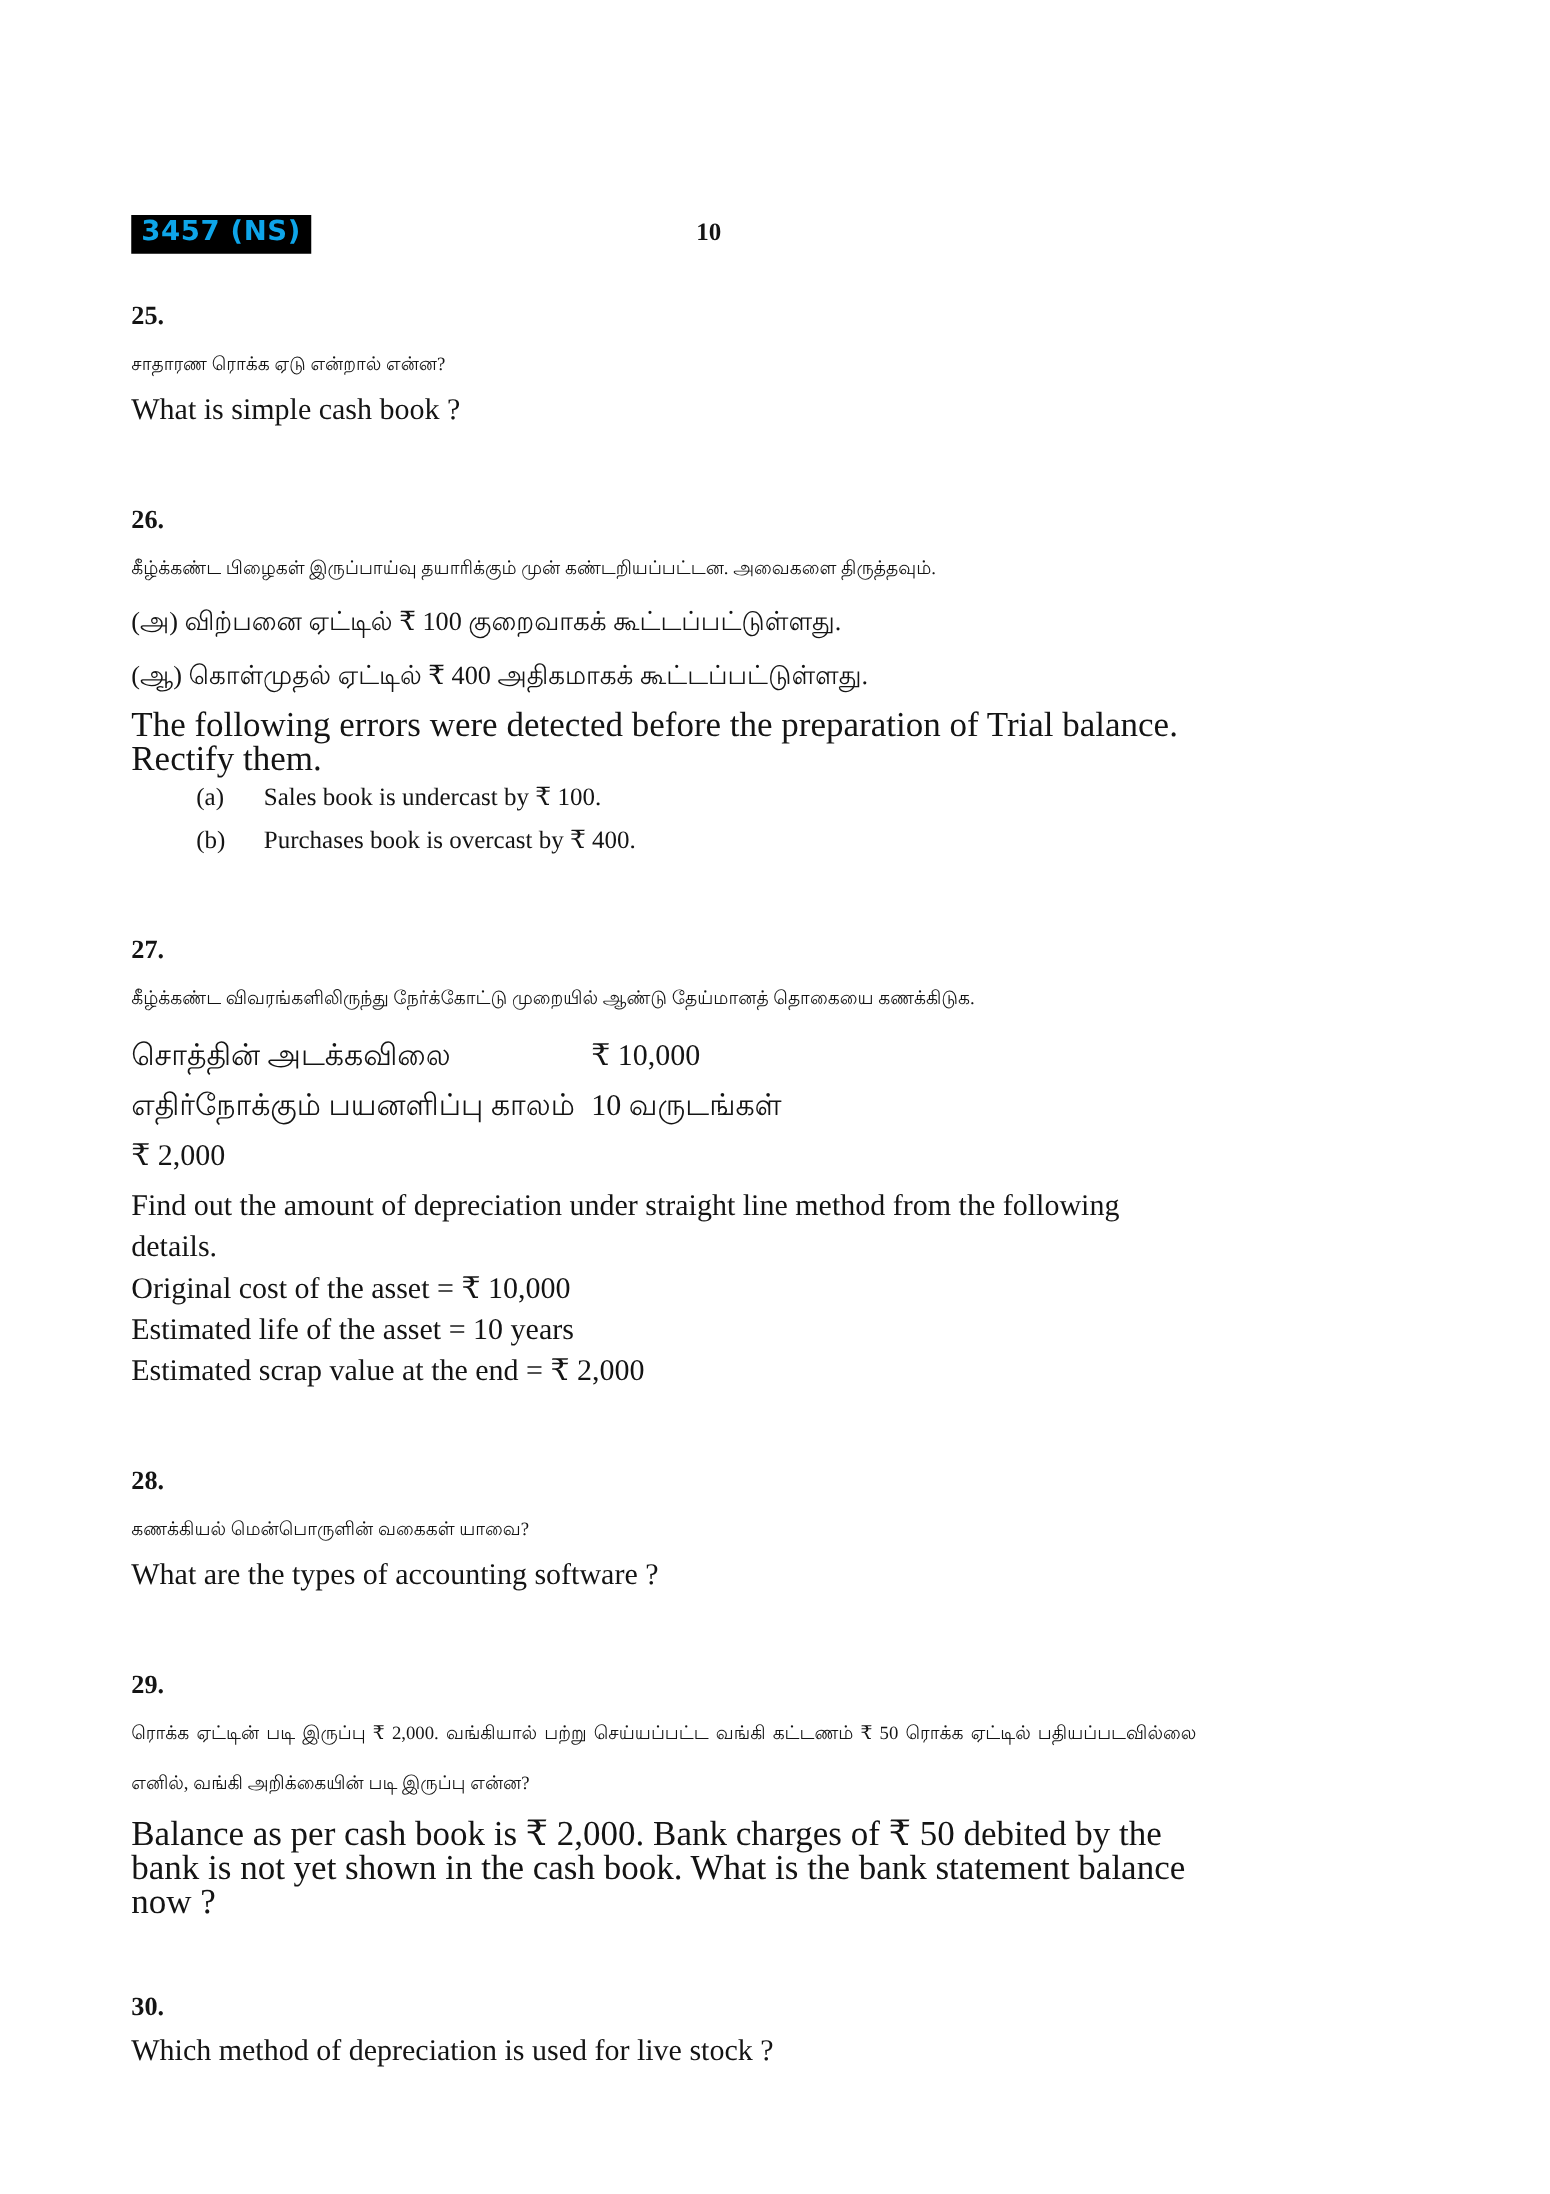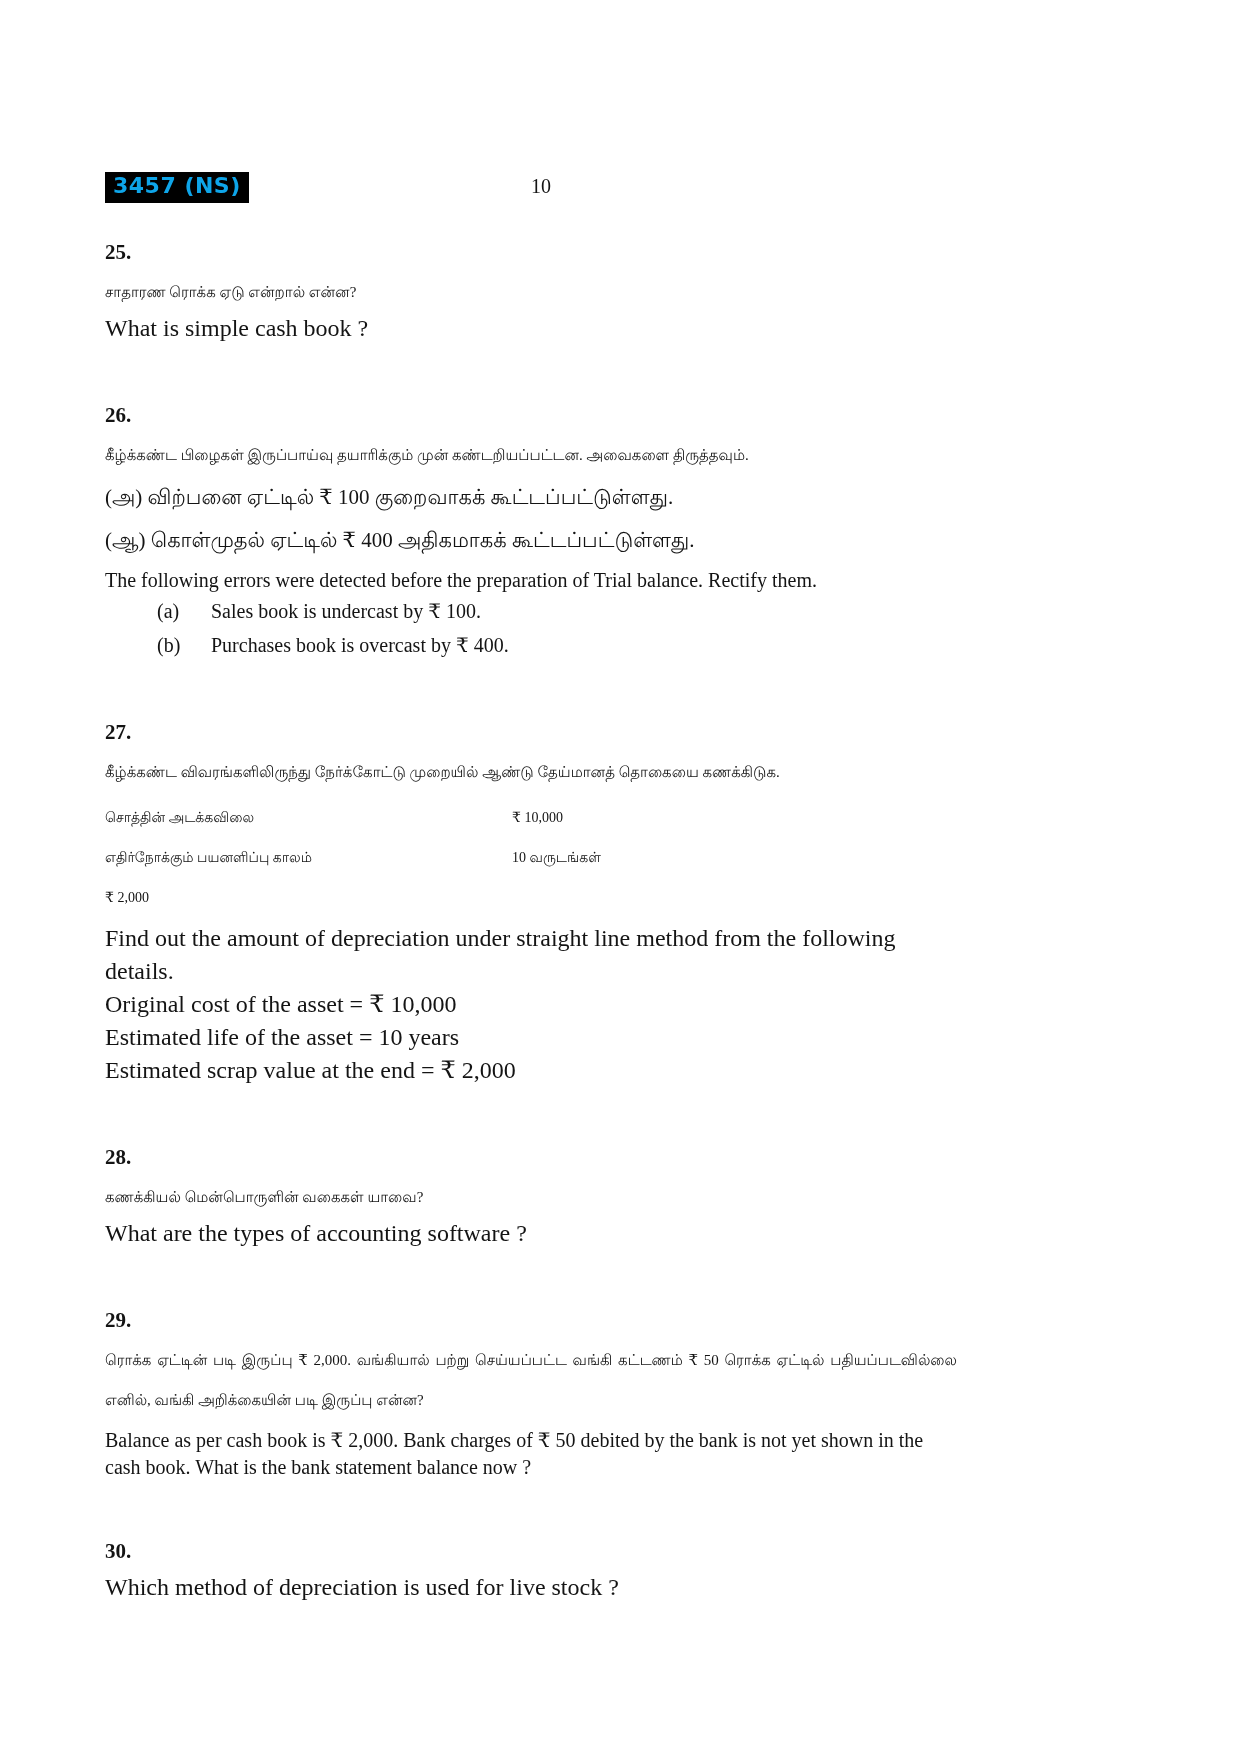--- a/index.html
+++ b/index.html
@@ -29,23 +29,23 @@
     color: #0ea5e9;
     font-family: "DejaVu Sans", "Liberation Sans", sans-serif;
     font-weight: bold;
     font-size: 22px;
     line-height: 22px;
     padding: 3px 8px 6px 8px;
     letter-spacing: 0.5px;
   }
   .page-number {
     position: absolute;
-    left: 426px;
+    left: 452px;
     top: 3px;
-    font-weight: normal;
+    font-weight: bold;
     font-size: 20px;
   }
   .question {
     display: flex;
     margin-bottom: 50px;
     flex-direction: column;
   }
   .q-num {
     width: 50px;
     flex-shrink: 0;
@@ -61,21 +61,21 @@
     font-size: 15px;
     line-height: 40px;
   }
   .tamil.justify { text-align: justify; }
   .tamil-sub {
     font-size: 21px;
     line-height: 41px;
     margin-top: 2px !important;
   }
   .eng {
-    font-size: 20px;
+    font-size: 28px;
     line-height: 27px;
     margin-top: 7px !important;
   }
   .eng-line {
     font-size: 24px;
     line-height: 33px;
   }
   .eng-first { margin-top: 6px !important; }
   .eng-item {
     display: flex;
@@ -83,23 +83,22 @@
     line-height: 34px;
     padding-left: 52px;
   }
   .eng-item .lbl {
     width: 54px;
     flex-shrink: 0;
   }
   .details { margin-top: 6px; margin-bottom: 4px; }
   .detail-row {
     display: flex;
-    font-size: 14px;
+    font-size: 24px;
     line-height: 40px;
-    gap: 39px;
   }
   .detail-row .dlabel {
     width: 368px;
     flex-shrink: 0;
   }
   .detail-row .dvalue { }
 </style>
 </head>
 <body>
 

